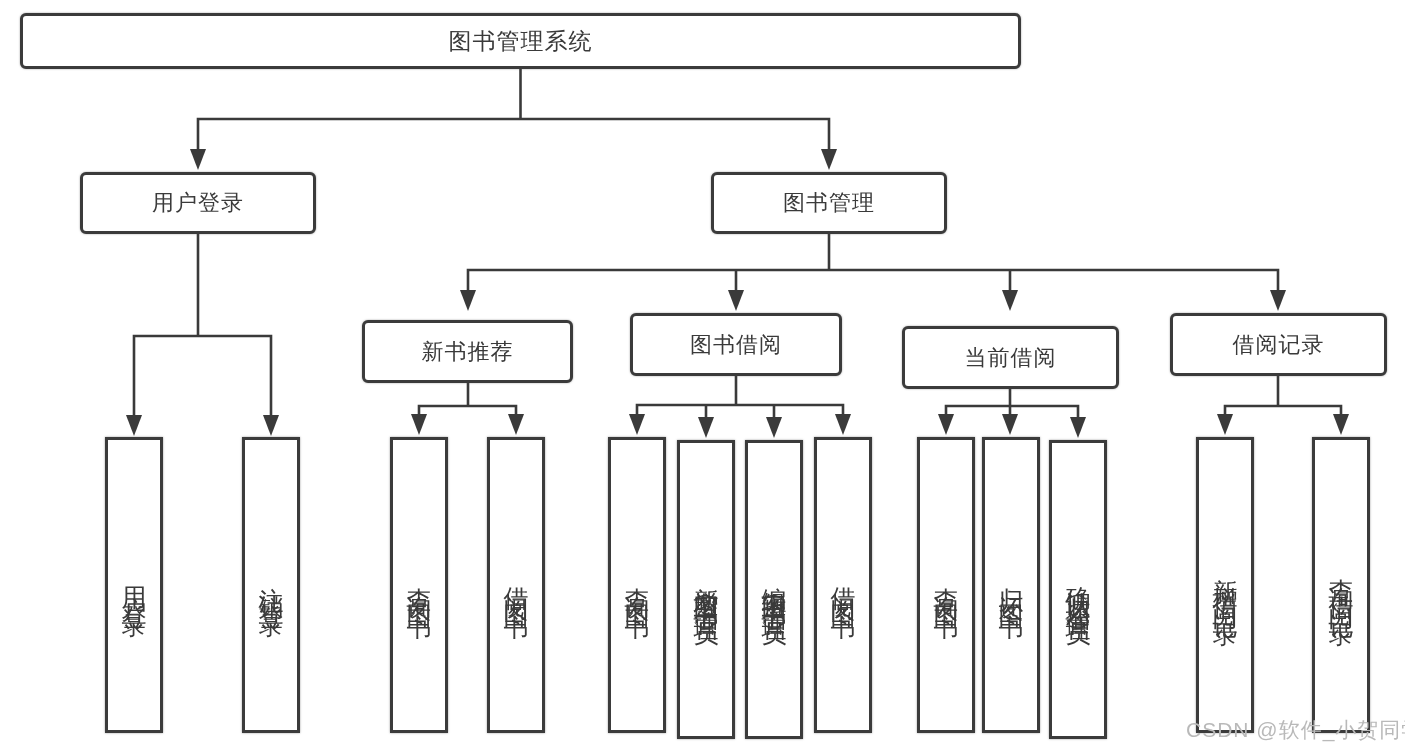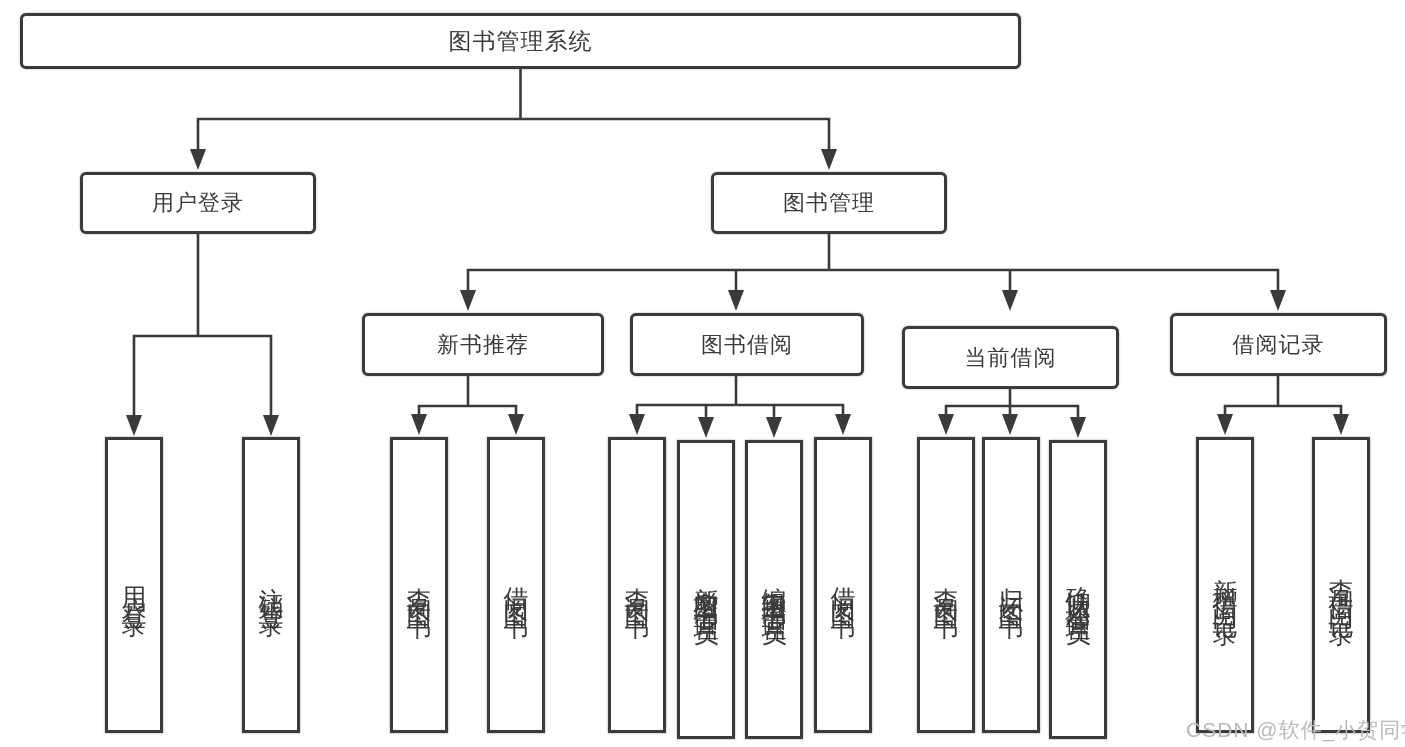--- a/index.html
+++ b/index.html
@@ -101,22 +101,22 @@
       <polygon points="1217,414 1233,414 1225,435"></polygon>
       <polygon points="1333,414 1349,414 1341,435"></polygon>
     </g>
   </svg>
 
   <div class="box hbox root" style="left:20px;top:13px;width:1001px;height:56px">图书管理系统</div>
 
   <div class="box hbox" style="left:80px;top:172px;width:236px;height:62px">用户登录</div>
   <div class="box hbox" style="left:711px;top:172px;width:236px;height:62px">图书管理</div>
 
-  <div class="box hbox" style="left:362px;top:313px;width:242px;height:63px">新书推荐</div>
-  <div class="box hbox" style="left:630px;top:313px;width:234px;height:63px">图书借阅</div>
+  <div class="box hbox" style="left:362px;top:320px;width:211px;height:63px">新书推荐</div>
+  <div class="box hbox" style="left:630px;top:313px;width:212px;height:63px">图书借阅</div>
   <div class="box hbox" style="left:902px;top:326px;width:217px;height:63px">当前借阅</div>
   <div class="box hbox" style="left:1170px;top:313px;width:217px;height:63px">借阅记录</div>
 
   <div class="box vbox" style="left:105px;top:437px;width:58px;height:296px">用户登录</div>
   <div class="box vbox" style="left:242px;top:437px;width:58px;height:296px">注销登录</div>
 
   <div class="box vbox" style="left:390px;top:437px;width:58px;height:296px">查询图书</div>
   <div class="box vbox" style="left:487px;top:437px;width:58px;height:296px">借阅图书</div>
 
   <div class="box vbox" style="left:608px;top:437px;width:58px;height:296px">查询图书</div>

